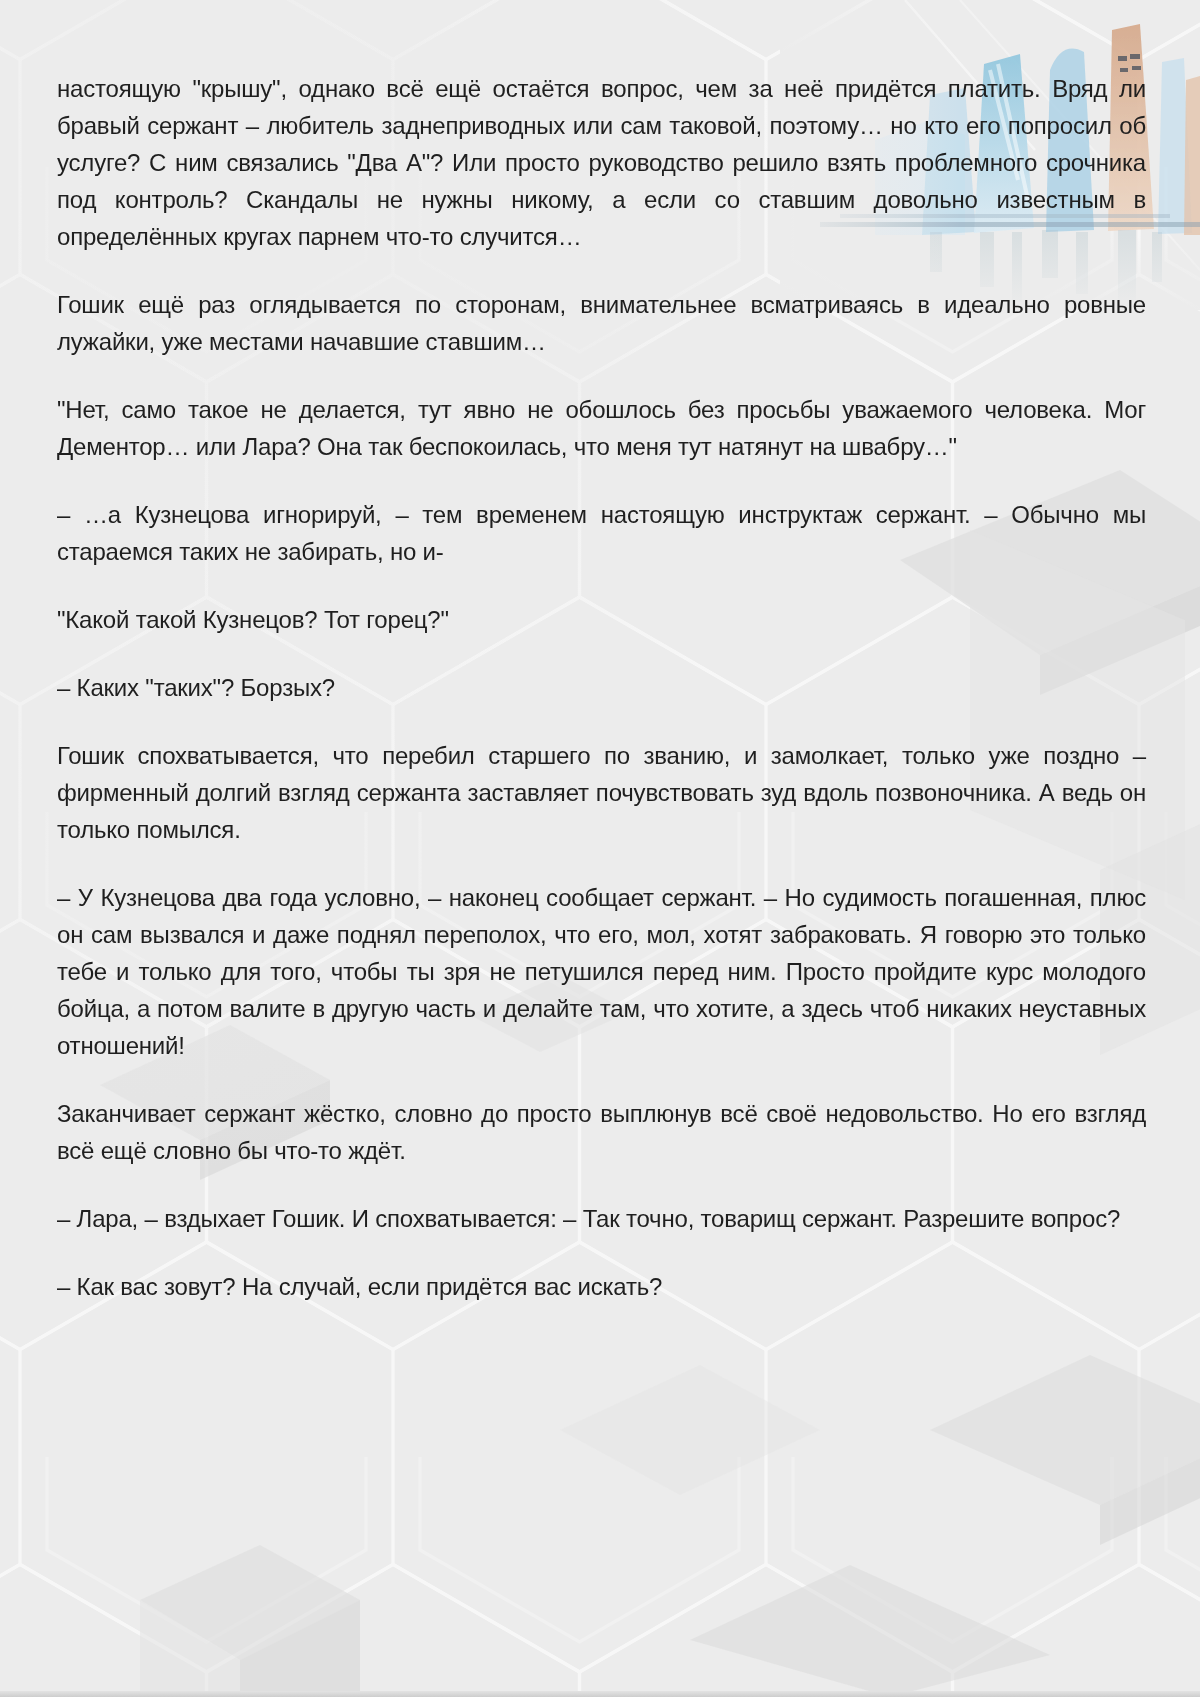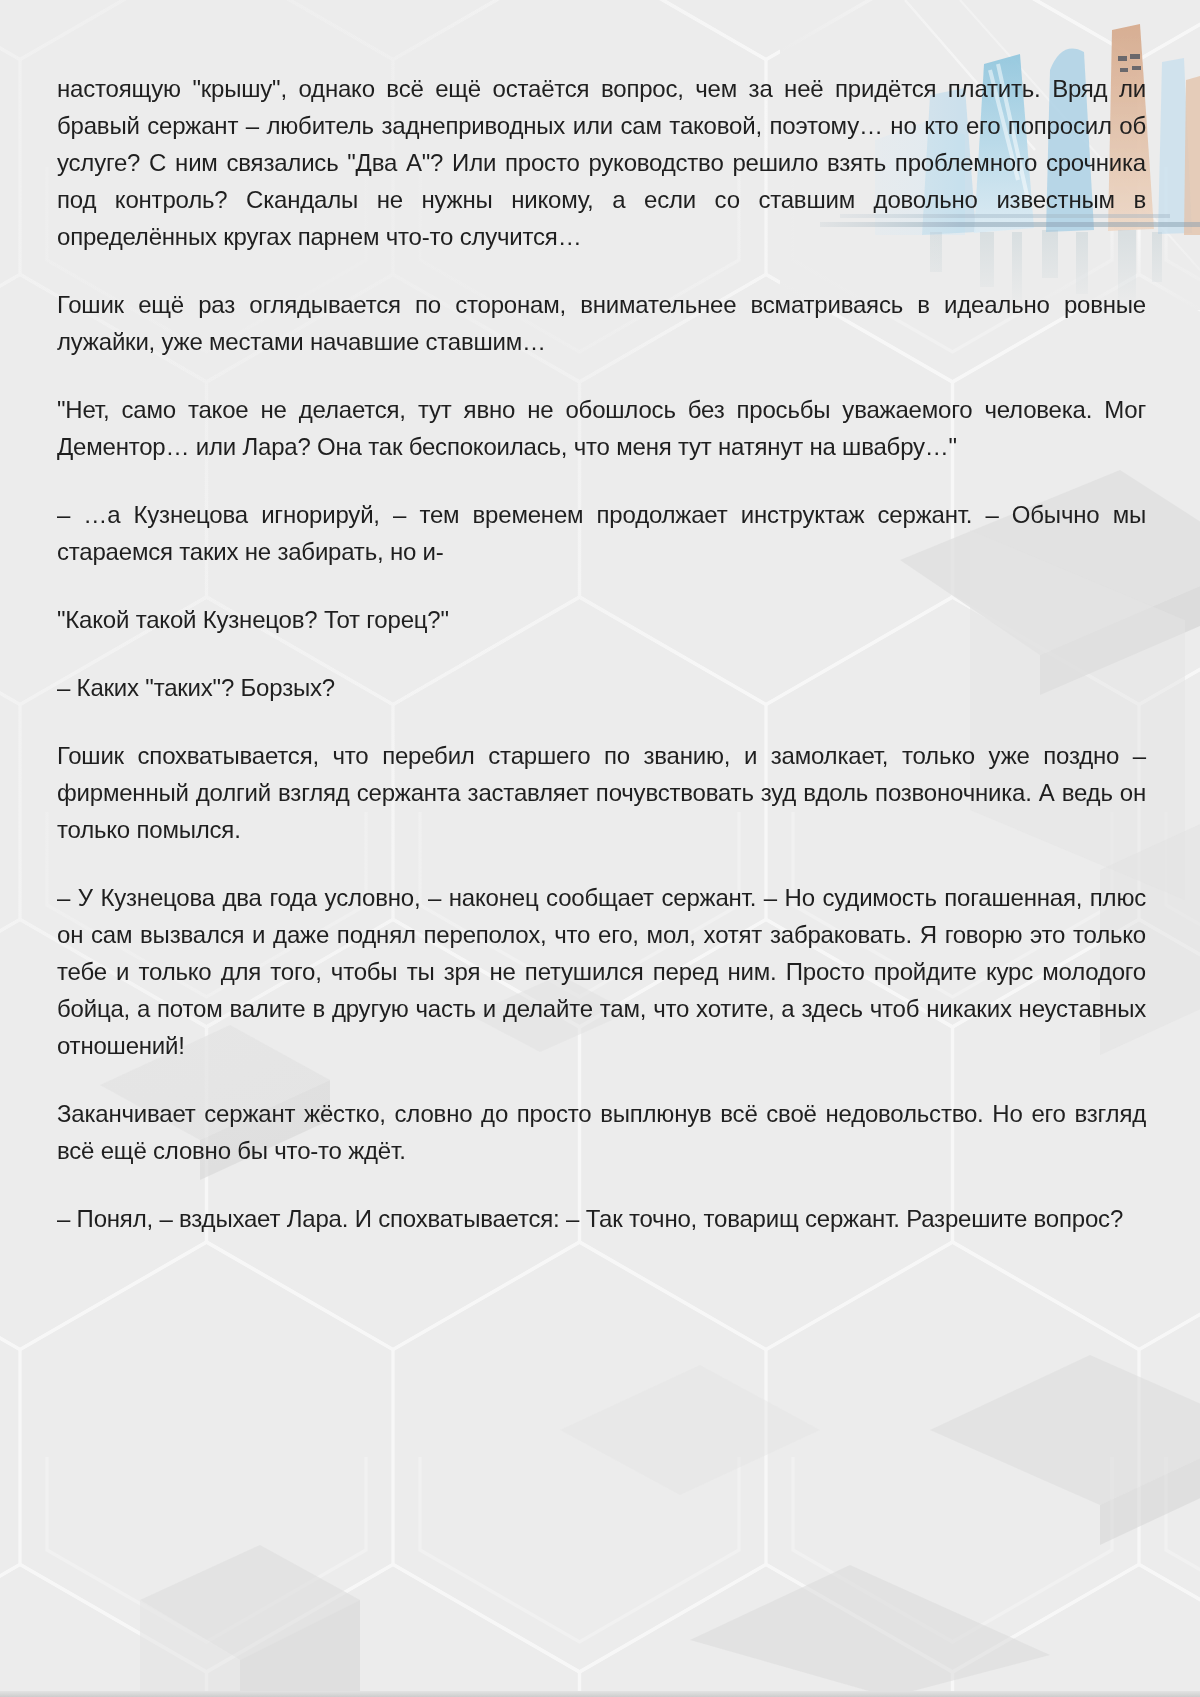--- a/index.html
+++ b/index.html
@@ -147,23 +147,24 @@
     </g>
 
     <rect x="0" y="0" width="180" height="310" fill="url(#fadeL)"></rect>
     <rect x="0" y="235" width="420" height="75" fill="url(#fadeB)"></rect>
   </svg>
 
   <main class="content">
     <p>настоящую "крышу", однако всё ещё остаётся вопрос, чем за неё придётся платить. Вряд ли бравый сержант – любитель заднеприводных или сам таковой, поэтому… но кто его попросил об услуге? С ним связались "Два А"? Или просто руководство решило взять проблемного срочника под контроль? Скандалы не нужны никому, а если со ставшим довольно известным в определённых кругах парнем что-то случится…</p>
     <p>Гошик ещё раз оглядывается по сторонам, внимательнее всматриваясь в идеально ровные лужайки, уже местами начавшие ставшим…</p>
     <p>"Нет, само такое не делается, тут явно не обошлось без просьбы уважаемого человека. Мог Дементор… или Лара? Она так беспокоилась, что меня тут натянут на швабру…"</p>
-    <p>– …а Кузнецова игнорируй, – тем временем продолжает инструктаж сержант. – Обычно мы стараемся таких не забирать, но и-</p>
+    <p>– …а Кузнецова игнорируй, – тем временем настоящую инструктаж сержант. – Обычно мы стараемся таких не забирать, но и-</p>
     <p>"Какой такой Кузнецов? Тот горец?"</p>
     <p>– Каких "таких"? Борзых?</p>
     <p>Гошик спохватывается, что перебил старшего по званию, и замолкает, только уже поздно – фирменный долгий взгляд сержанта заставляет почувствовать зуд вдоль позвоночника. А ведь он только помылся.</p>
     <p>– У Кузнецова два года условно, – наконец сообщает сержант. – Но судимость погашенная, плюс он сам вызвался и даже поднял переполох, что его, мол, хотят забраковать. Я говорю это только тебе и только для того, чтобы ты зря не петушился перед ним. Просто пройдите курс молодого бойца, а потом валите в другую часть и делайте там, что хотите, а здесь чтоб никаких неуставных отношений!</p>
     <p>Заканчивает сержант жёстко, словно до просто выплюнув всё своё недовольство. Но его взгляд всё ещё словно бы что-то ждёт.</p>
-    <p>– Понял, – вздыхает Лара. И спохватывается: – Так точно, товарищ сержант. Разрешите вопрос?</p>
+    <p>– Лара, – вздыхает Гошик. И спохватывается: – Так точно, товарищ сержант. Разрешите вопрос?</p>
+    <p>– Как вас зовут? На случай, если придётся вас искать?</p>
   </main>
 
   <div class="bottom-strip"></div>
 </div>
 
 </body></html>

